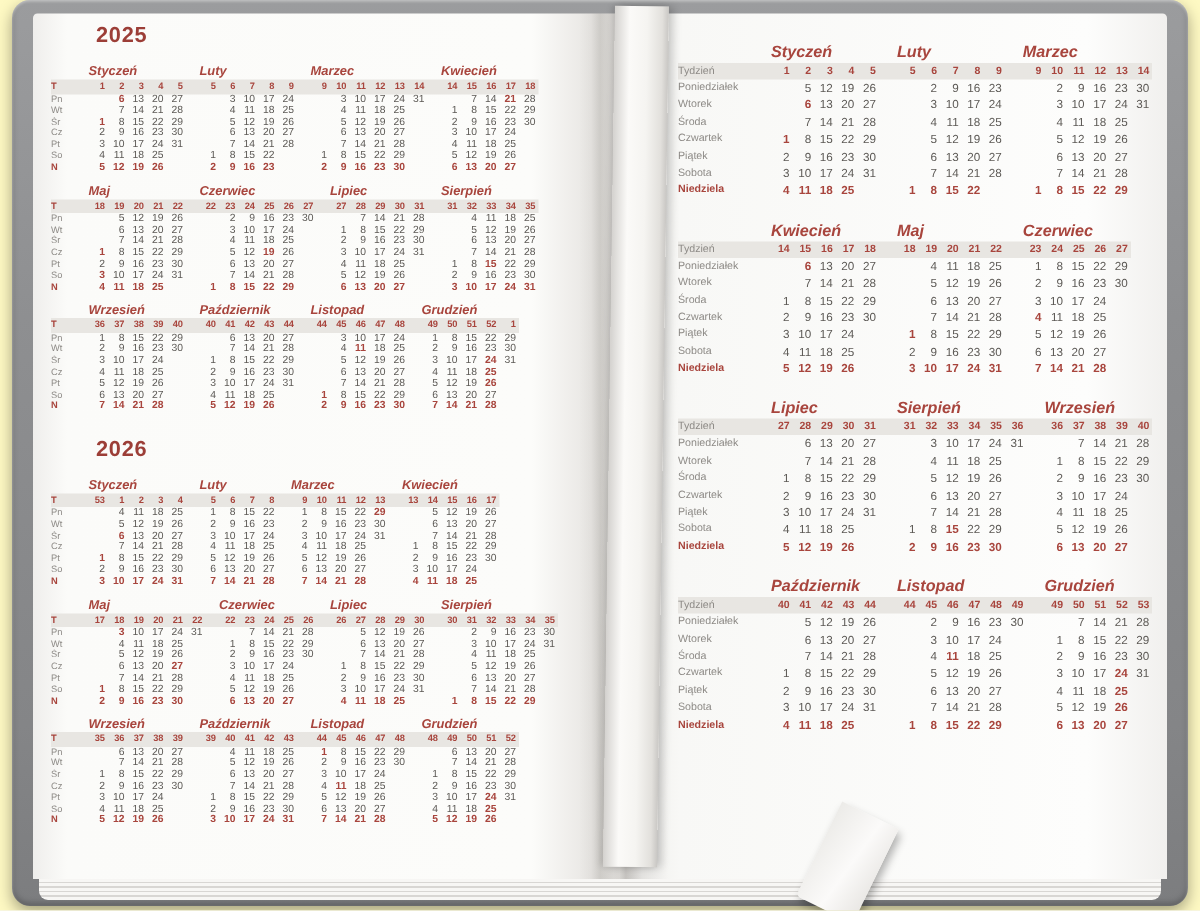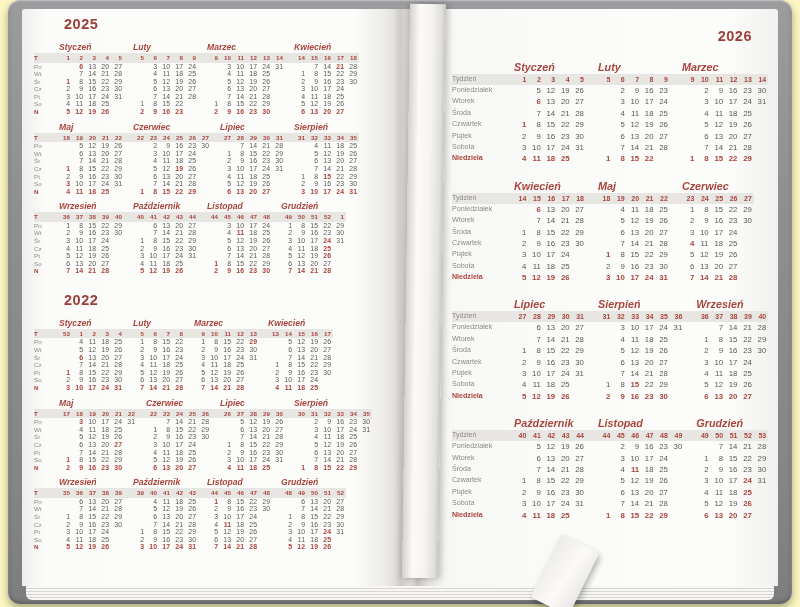--- a/index.html
+++ b/index.html
@@ -653,21 +653,21 @@
               <div class="num"></div>
               <div class="num red">7</div>
               <div class="num red">14</div>
               <div class="num red">21</div>
               <div class="num red">28</div>
               <div class="num red"></div>
             </div>
           </div>
         </div>
       </div>
-    <div class="year-title second">2022</div>
+    <div class="year-title second">2026</div>
     <div class="cal left" id="cal-2027">
         <div class="mrow">
           <div class="band"></div>
           <div class="lcol">
             <div class="mname">x</div>
             <div class="wklbl redlbl">T</div>
             <div class="dlbl">Pn</div>
             <div class="dlbl">Wt</div>
             <div class="dlbl">Śr</div>
             <div class="dlbl">Cz</div>
@@ -1249,21 +1249,20 @@
               <div class="num red">19</div>
               <div class="num red">26</div>
               <div class="num red"></div>
             </div>
           </div>
         </div>
       </div>
   </div>
 
   <div class="page-right">
-    <div class="year-title">2026</div>
     <div class="cal right" id="cal-2026">
         <div class="mrow">
           <div class="band"></div>
           <div class="lcol">
             <div class="mname">x</div>
             <div class="wklbl">Tydzień</div>
             <div class="dlbl">Poniedziałek</div>
             <div class="dlbl">Wtorek</div>
             <div class="dlbl">Środa</div>
             <div class="dlbl">Czwartek</div>

